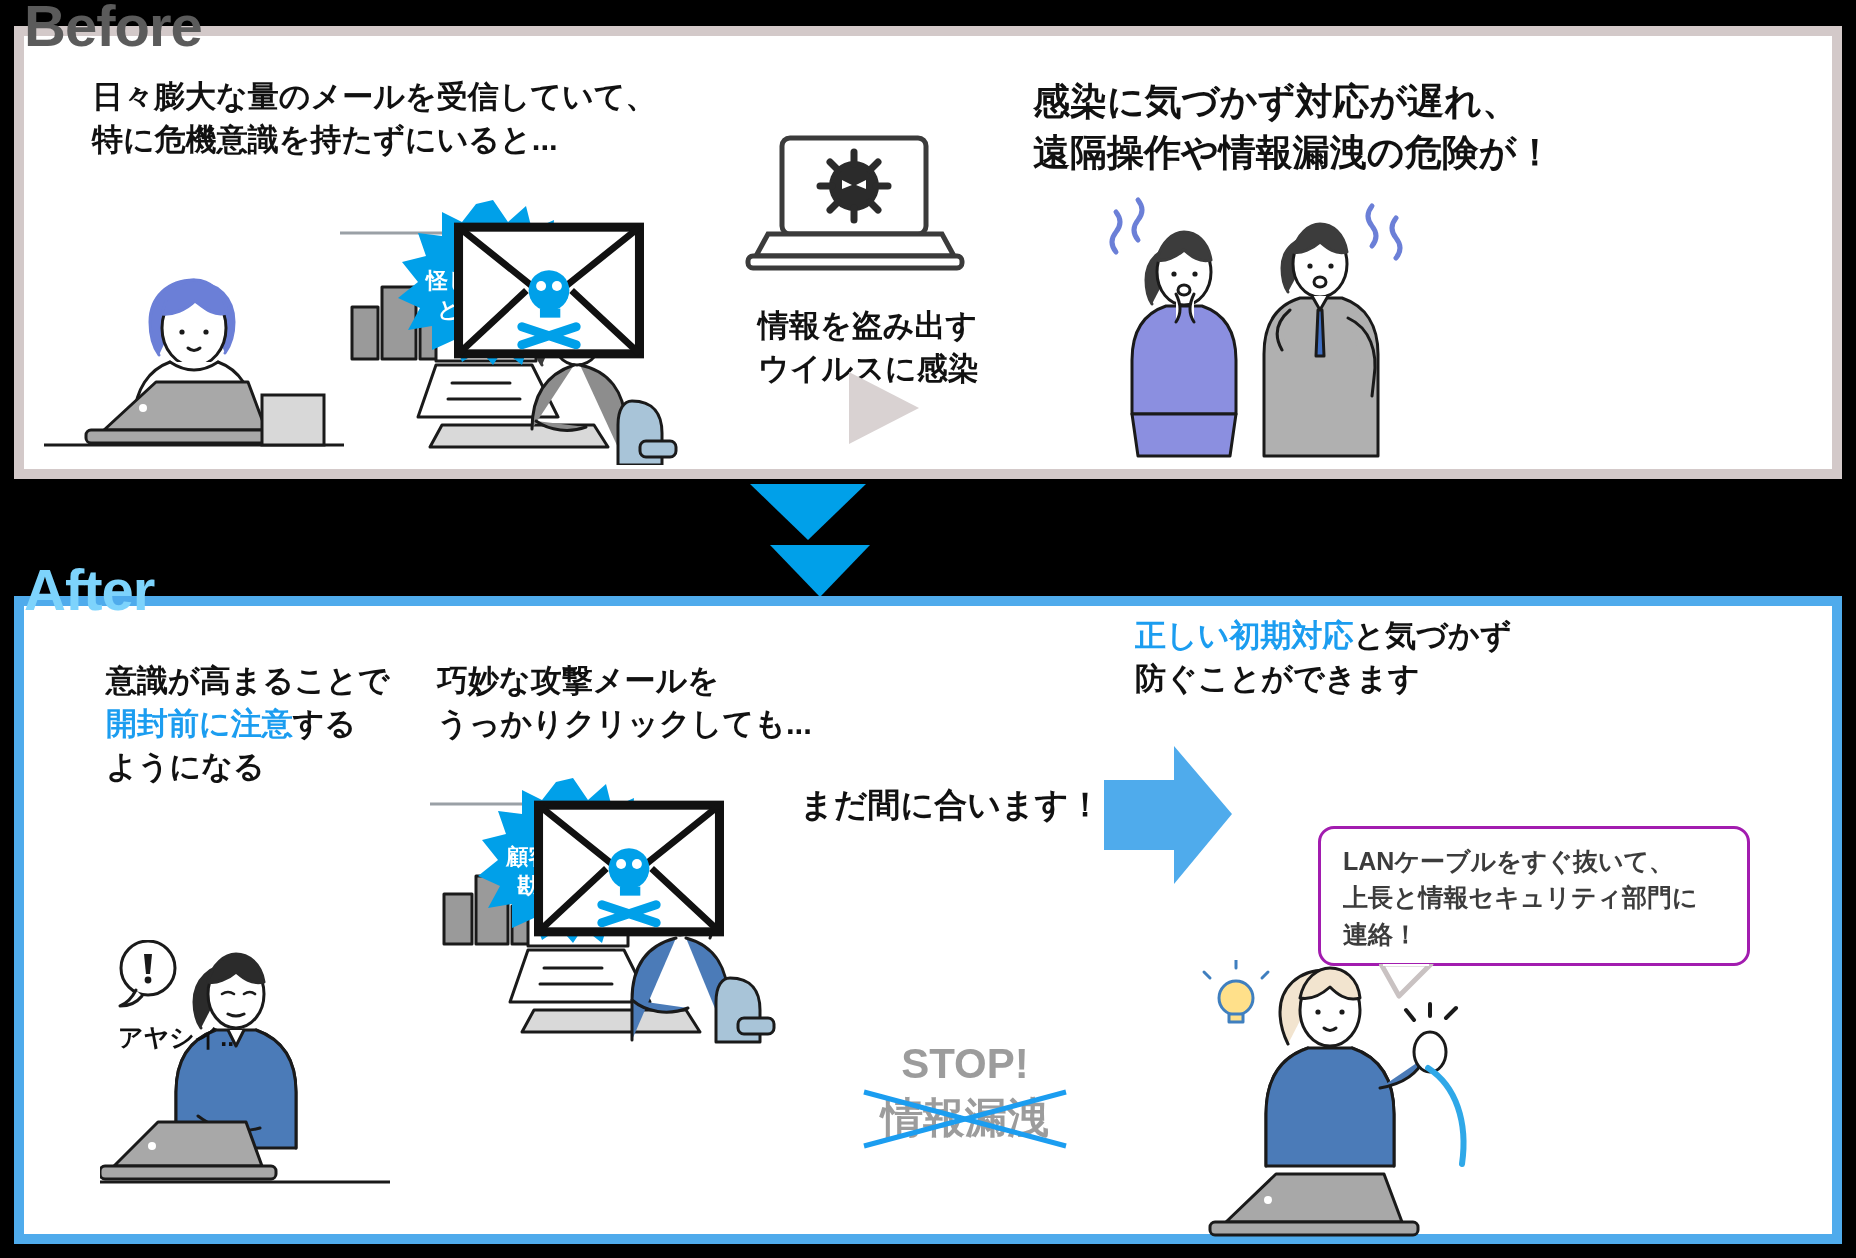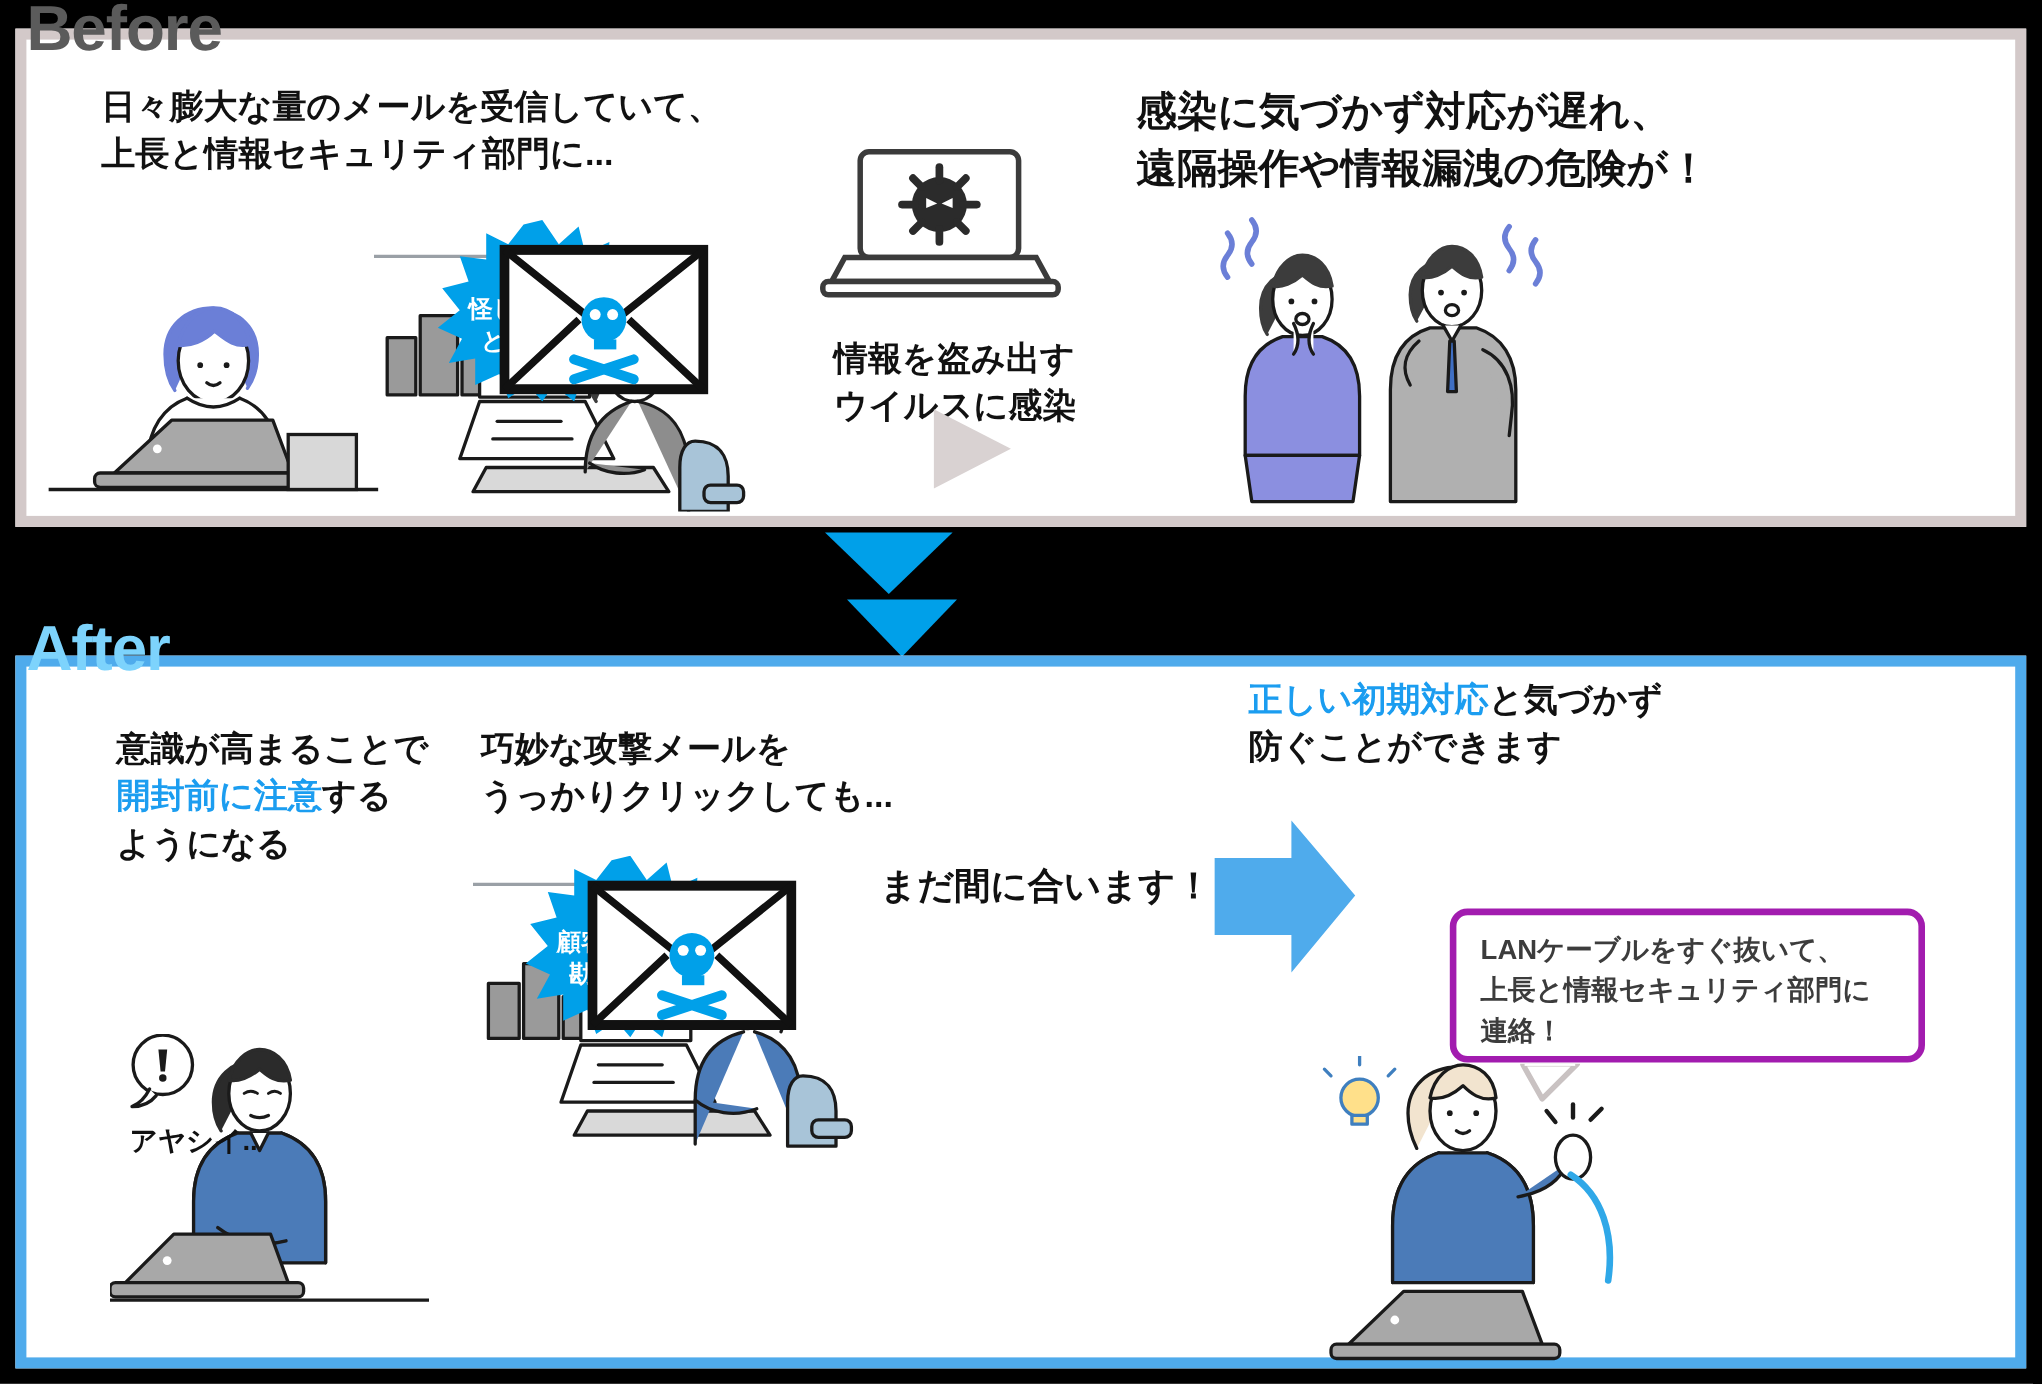--- a/index.html
+++ b/index.html
@@ -59,41 +59,41 @@
   
   #stop-block{position:absolute;left:850px;top:1040px;width:230px;height:120px;}
   #stop-block .st{color:#9c9c9c;font-weight:bold;text-align:center;}
   #stop-block .st1{font-size:42px;}
   #stop-block .st2{font-size:42px;margin-top:2px;}
   #stop-block svg{position:absolute;left:0;top:0;}
 
   
   #speech-bubble{
     position:absolute;left:1318px;top:826px;width:432px;height:140px;
-    border:6px solid #a21caf;border-radius:16px;background:#fff;box-sizing:border-box;
+    border:3px solid #a21caf;border-radius:16px;background:#fff;box-sizing:border-box;
   }
   #speech-bubble .bubble-text{
     position:absolute;left:22px;top:14px;font-size:25px;color:#3c3c3c;
     font-weight:bold;line-height:1.45;white-space:pre-line;
   }
   #speech-bubble .tail{position:absolute;left:58px;top:135px;}
 
   
   .ill{position:absolute;}
 </style>
 </head>
 <body>
 
 <div class="stage">
 
   <div class="panel" id="before-panel"></div>
   <div class="panel-title" id="before-title">Before</div>
 
   <div class="txt" id="before-left-text">日々膨大な量のメールを受信していて、
-上長と情報セキュリティ部門に...</div>
+特に危機意識を持たずにいると...</div>
   <div class="txt" id="before-right-text">感染に気づかず対応が遅れ、
 遠隔操作や情報漏洩の危険が！</div>
 
   <svg class="ill" style="left:44px;top:240px;" width="300" height="215" viewBox="0 0 300 215">
     <g fill="none" stroke="#1a1a1a" stroke-width="3" stroke-linecap="round" stroke-linejoin="round">
       <path d="M150 40 c-26 0 -44 17 -44 42 c0 16 4 26 9 33" fill="#6b7fd7" stroke="#6b7fd7"></path>
       <path d="M150 42 c24 0 40 16 40 40 c0 14 -4 24 -9 31" fill="#6b7fd7" stroke="#6b7fd7"></path>
       <ellipse cx="150" cy="88" rx="32" ry="38" fill="#fff" stroke="#1a1a1a"></ellipse>
       <path d="M118 74 c4 -22 20 -34 33 -34 c14 0 29 11 32 33 c-14 4 -24 -6 -32 -12 c-9 9 -22 14 -33 13z" fill="#6b7fd7" stroke="#6b7fd7"></path>
       <circle cx="138" cy="92" r="2.6" fill="#1a1a1a" stroke="none"></circle>
@@ -318,20 +318,28 @@
 勘違いして
 開封</div>
   </div>
 
   <div class="txt" id="still-time-text">まだ間に合います！</div>
 
   <svg id="blue-arrow" width="130" height="150" viewBox="0 0 130 150">
     <polygon points="0,38 70,38 70,4 128,72 70,142 70,108 0,108" fill="#4fabec"></polygon>
   </svg>
 
+  <div id="stop-block">
+    <div class="st st1">STOP!</div>
+    <div class="st st2">情報漏洩</div>
+    <svg width="230" height="120" viewBox="0 0 230 120">
+      <line x1="14" y1="52" x2="216" y2="106" stroke="#1b9df0" stroke-width="5"></line>
+      <line x1="14" y1="106" x2="216" y2="52" stroke="#1b9df0" stroke-width="5"></line>
+    </svg>
+  </div>
 
   <div id="speech-bubble">
     <div class="bubble-text">LANケーブルをすぐ抜いて、
 上長と情報セキュリティ部門に
 連絡！</div>
     <svg class="tail" width="60" height="36" viewBox="0 0 60 36">
       <path d="M2 0 L52 0 L20 32 Z" fill="#fff" stroke="#c9c2c2" stroke-width="5" stroke-linejoin="round"></path>
       <rect x="4" y="-6" width="46" height="8" fill="#fff"></rect>
     </svg>
   </div>

